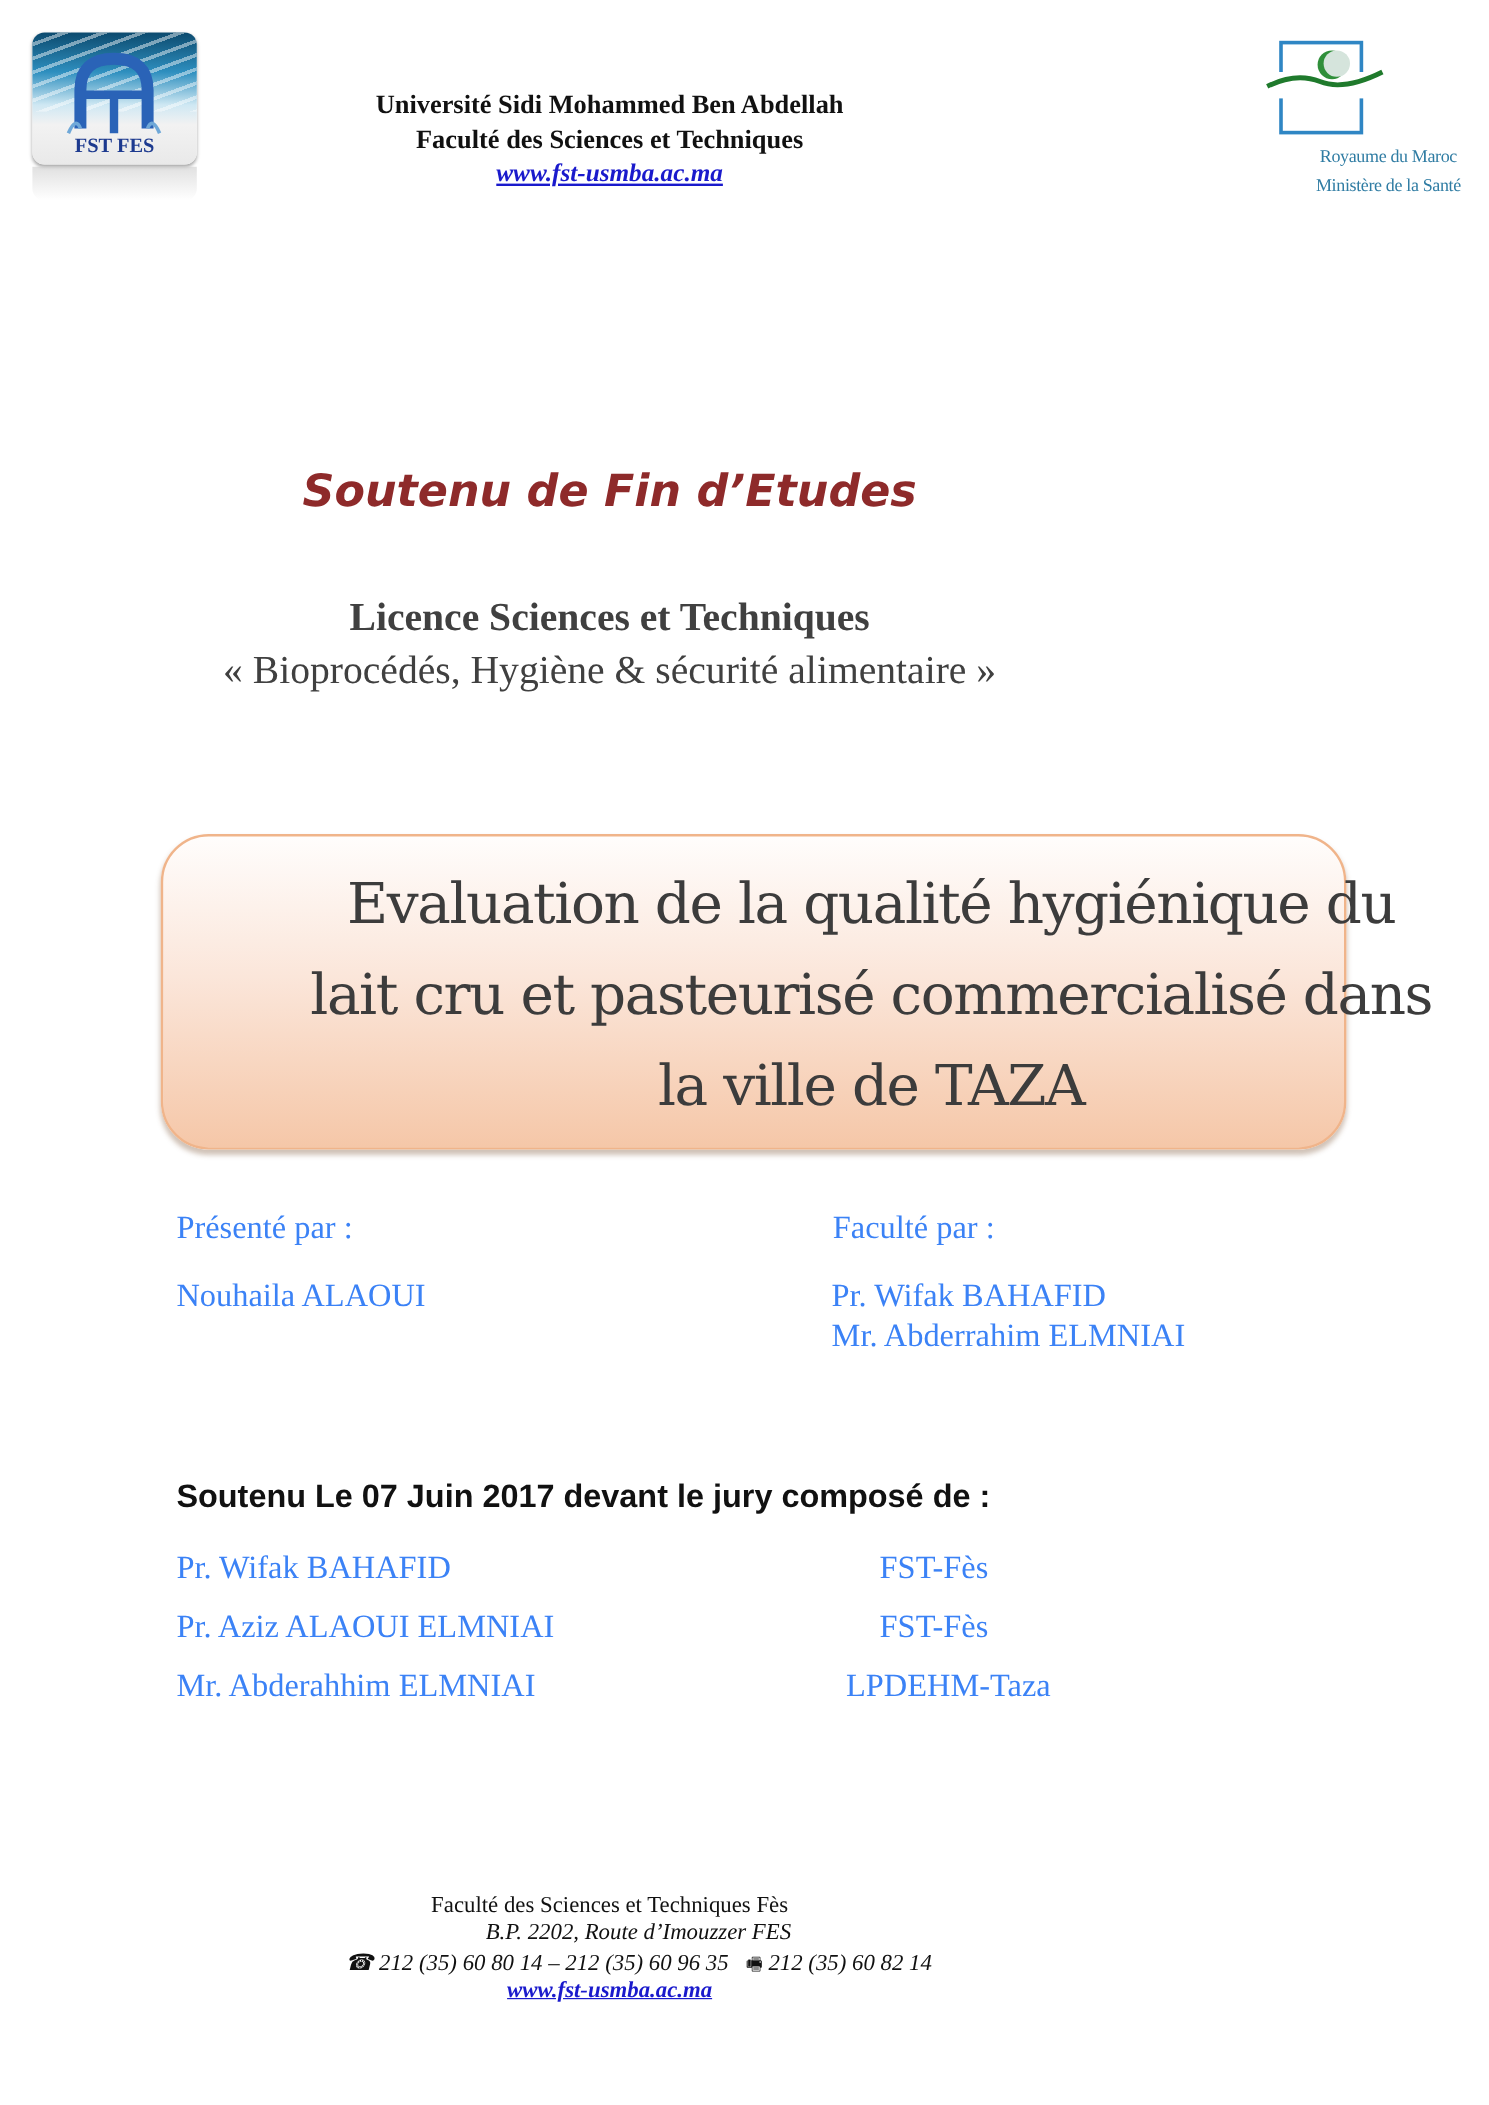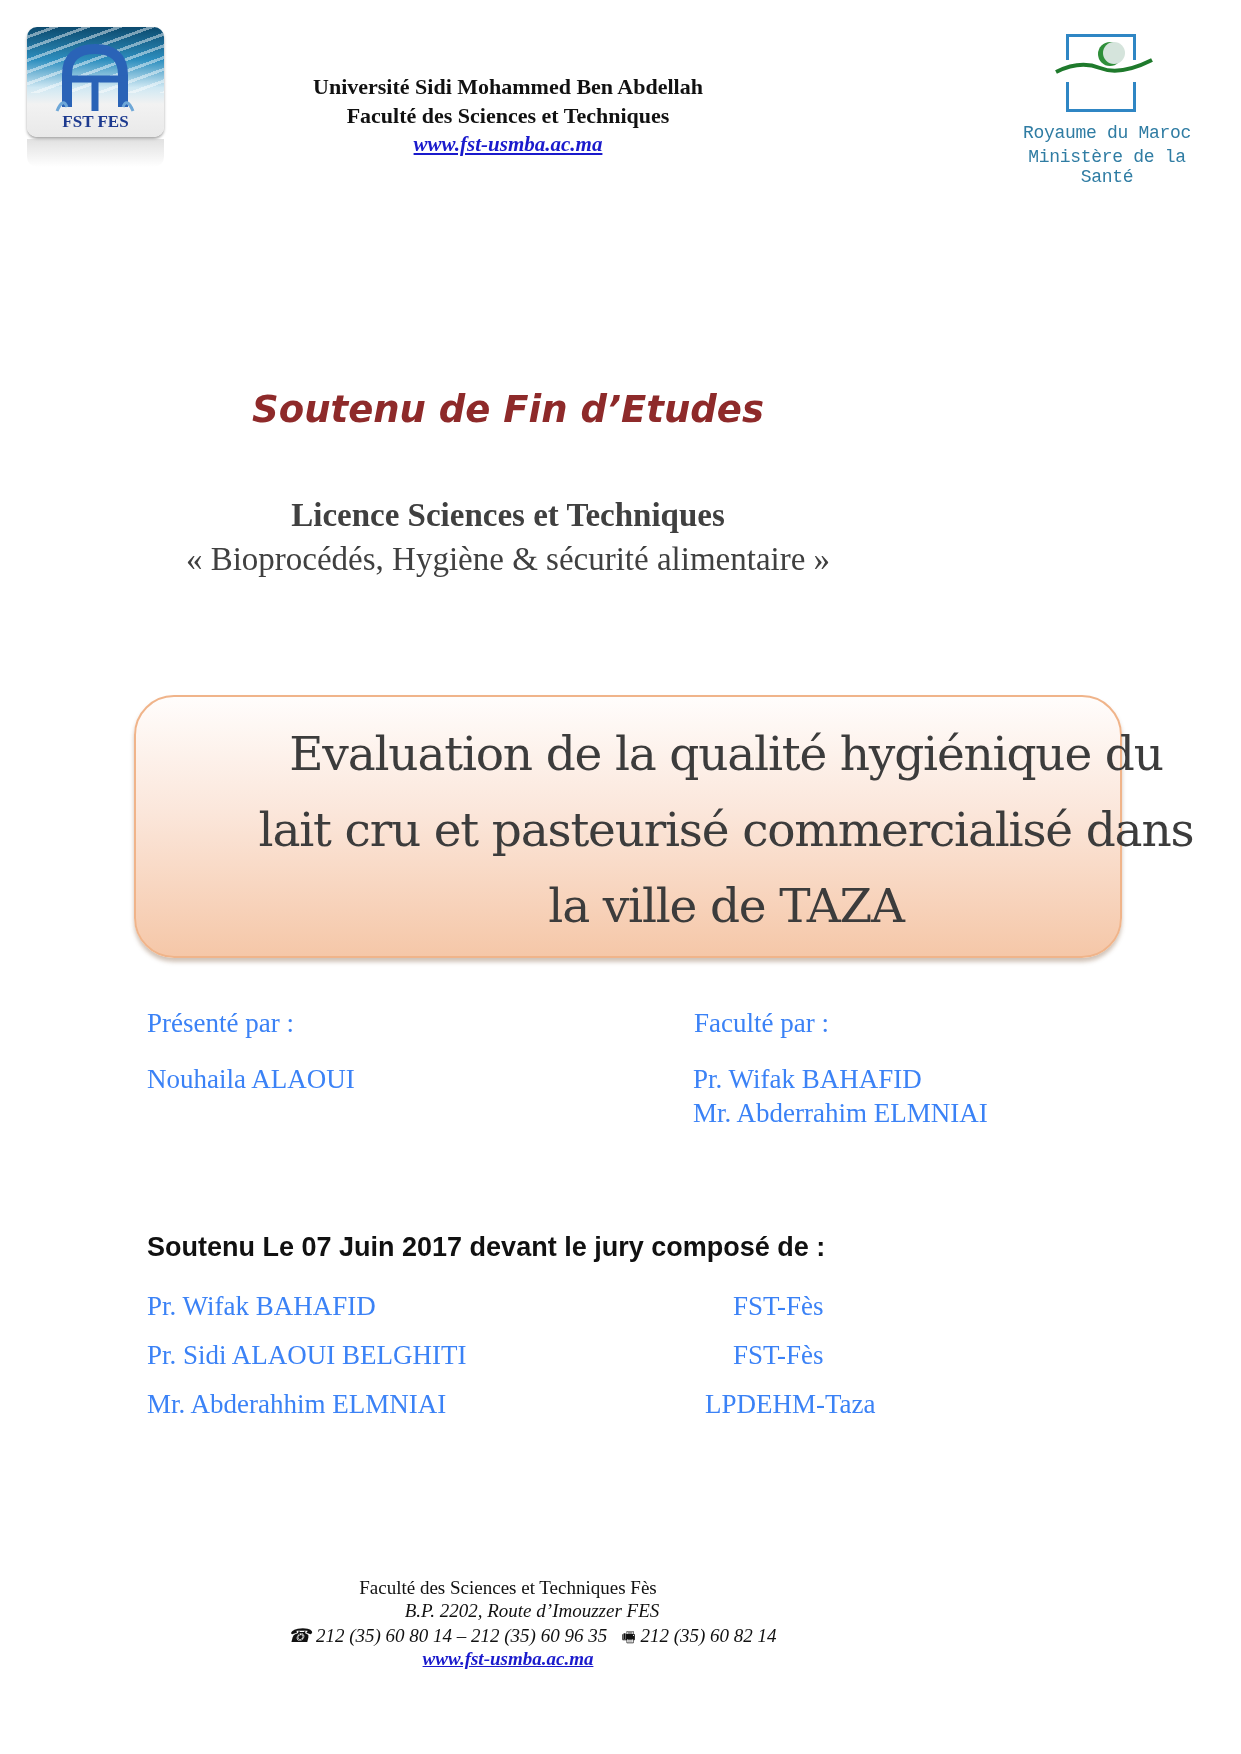--- a/index.html
+++ b/index.html
@@ -21,21 +21,21 @@
   #fst-logo .label { position:absolute; left:0; width:100%; top:85px; text-align:center;
     font-family:"Liberation Serif", serif; font-weight:bold; font-size:17px; color:#1d3a8f; letter-spacing:0px; }
   #fst-logo-reflect { left:27px; top:139px; width:137px; height:28px;
     background:linear-gradient(180deg, rgba(200,200,200,0.55), rgba(255,255,255,0)); border-radius:0 0 10px 10px; }
 
   
   #min-logo-frame { left:1066px; top:34px; width:70px; height:78px; border:3px solid #2f86c4; box-sizing:border-box; }
   #min-logo-gapL { left:1058px; top:60px; width:12px; height:22px; background:#fff; }
   #min-logo-gapR { left:1130px; top:60px; width:12px; height:22px; background:#fff; }
   #min-logo svg { position:absolute; left:0; top:0; }
-  .min-text { font-family:Liberation Mono, monospace; color:#2f7ca3; font-size:18px; left:1022px; width:170px; text-align:center; letter-spacing:-0.3px; }
+  .min-text { font-family:Liberation Serif, serif; color:#2f7ca3; font-size:15px; left:1072px; width:170px; text-align:center; letter-spacing:-0.3px; }
 
   
   .hdr { font-weight:bold; font-size:22px; color:#111; }
   .link { color:#1a1acc; text-decoration:underline; font-style:italic; font-weight:bold; font-size:21px; }
 
   #pfe-title { top:388px; font-family:"DejaVu Sans","Liberation Sans",sans-serif; font-style:italic; font-weight:bold; font-size:37px; color:#8e2a2a; }
   #licence-title { top:497px; font-weight:bold; font-size:33px; color:#404040; }
   #licence-sub { top:541px; font-size:33px; color:#404040; }
 
   #title-box { left:134px; top:695px; width:988px; height:263px; border-radius:40px;
@@ -100,21 +100,21 @@
 
 <div class="abs body-text" style="left:694px;top:1008px;">Faculté par :</div>
 <div class="abs body-text" style="left:693px;top:1064px;">Pr. Wifak BAHAFID</div>
 <div class="abs body-text" style="left:693px;top:1098px;">Mr. Abderrahim ELMNIAI</div>
 
 <div id="jury-heading" class="abs">Soutenu Le 07 Juin 2017 devant le jury composé de :</div>
 
 <div class="abs body-text" style="left:147px;top:1291px;">Pr. Wifak BAHAFID</div>
 <div class="abs body-text" style="left:733px;top:1291px;">FST-Fès</div>
 
-<div class="abs body-text" style="left:147px;top:1340px;">Pr. Sidi ALAOUI BELGHITI</div>
+<div class="abs body-text" style="left:147px;top:1340px;">Pr. Aziz ALAOUI ELMNIAI</div>
 <div class="abs body-text" style="left:733px;top:1340px;">FST-Fès</div>
 
 <div class="abs body-text" style="left:147px;top:1389px;">Mr. Abderahhim ELMNIAI</div>
 <div class="abs body-text" style="left:705px;top:1389px;">LPDEHM-Taza</div>
 
 <div class="abs center foot foot-b" style="top:1577px;">Faculté des Sciences et Techniques Fès</div>
 <div class="abs center foot foot-i" style="top:1600px;">B.P. 2202, Route d’Imouzzer FES</div>
 <div class="abs center foot foot-i" style="top:1624px;">
   <span>☎</span>
   <span>212 (35) 60 80 14 – 212 (35) 60 96 35</span>

